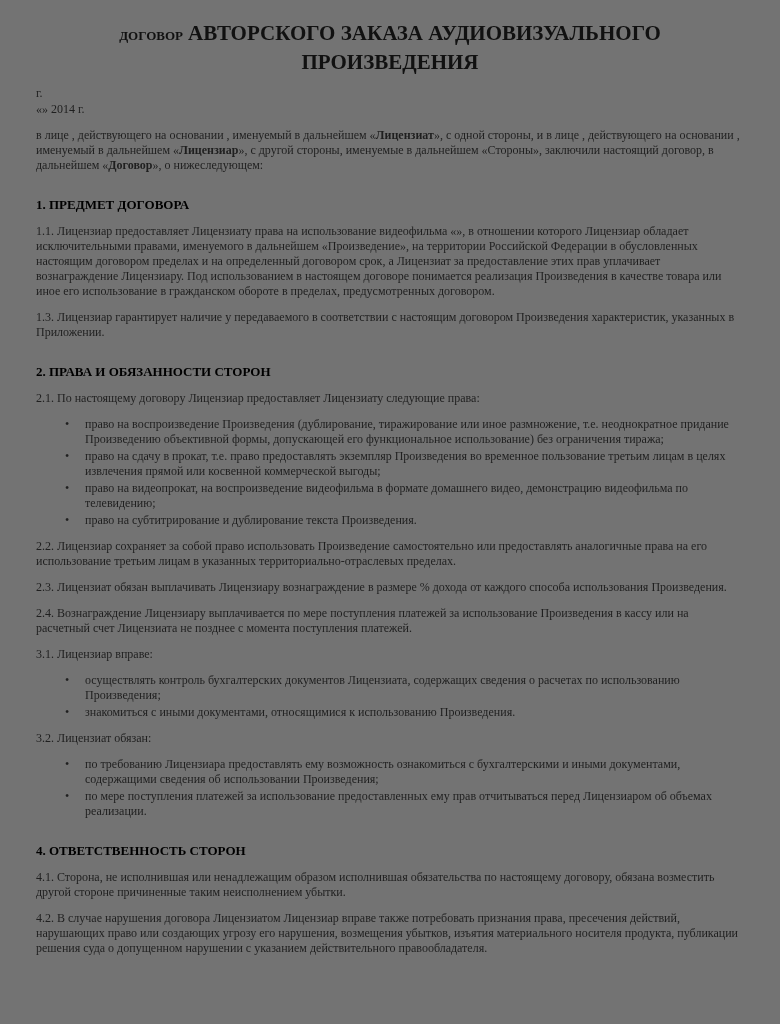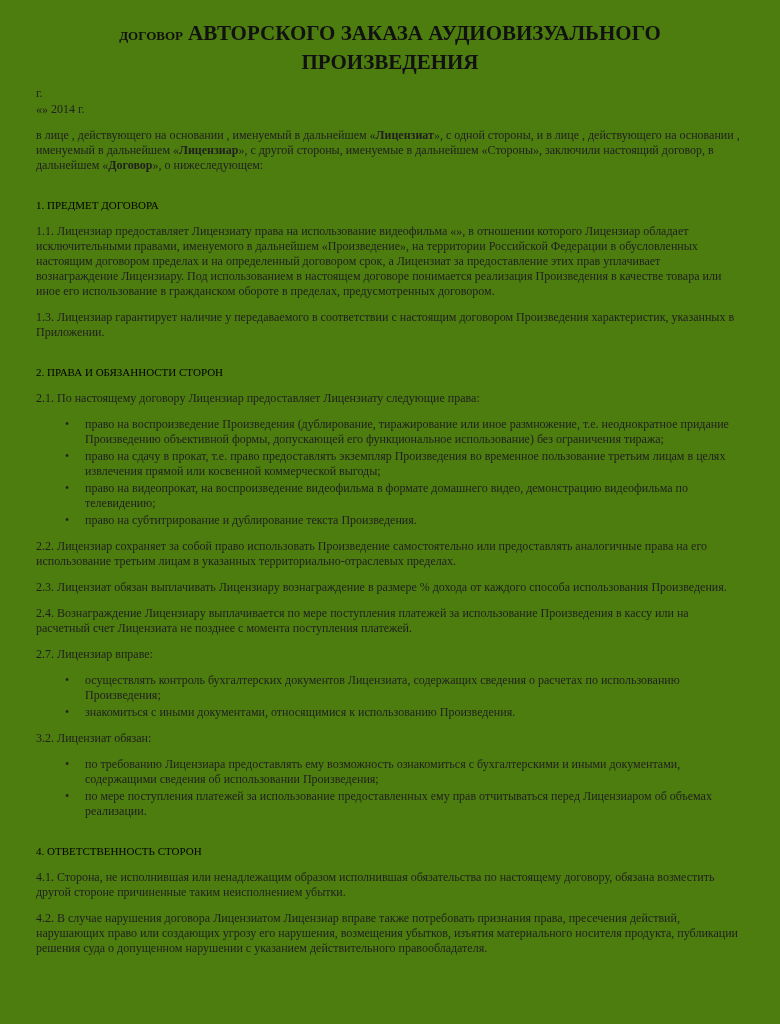--- a/index.html
+++ b/index.html
@@ -8,21 +8,21 @@
     width: 780px;
     height: 1024px;
     background: #ffffff;
     overflow: hidden;
   }
   .page {
     box-sizing: border-box;
     width: 780px;
     height: 1024px;
     padding: 6px 36px 0 36px;
-    background: #4d7c0f;
+    background: #737373;
     font-family: "Liberation Serif", "DejaVu Serif", serif;
     color: #1f1f1f;
     font-size: 12px;
     line-height: 15px;
   }
   h1.doc-title {
     margin: 14px auto 0 auto;
     max-width: 650px;
     text-align: center;
     font-weight: bold;
@@ -38,23 +38,23 @@
     margin: 0;
     line-height: 16px;
   }
   p.plain.first {
     margin-top: 10px;
   }
   p.para {
     margin: 11px 0 0 0;
   }
   h2.section-heading {
-    font-size: 11px;
+    font-size: 13px;
     line-height: 16px;
-    font-weight: normal;
+    font-weight: bold;
     color: #000000;
     margin: 24px 0 0 0;
   }
   ul.clauses {
     margin: 11px 0 0 0;
     padding: 0;
     list-style: none;
   }
   ul.clauses li {
     display: flex;
@@ -104,21 +104,21 @@
           <span class="li-text">право на видеопрокат, на воспроизведение видеофильма в формате домашнего видео, демонстрацию видеофильма по телевидению;</span>
         </li>
         <li>
           <span class="bullet">•</span>
           <span class="li-text">право на субтитрирование и дублирование текста Произведения.</span>
         </li>
       </ul>
       <p class="para">2.2. Лицензиар сохраняет за собой право использовать Произведение самостоятельно или предоставлять аналогичные права на его использование третьим лицам в указанных территориально-отраслевых пределах.</p>
       <p class="para">2.3. Лицензиат обязан выплачивать Лицензиару вознаграждение в размере % дохода от каждого способа использования Произведения.</p>
       <p class="para">2.4. Вознаграждение Лицензиару выплачивается по мере поступления платежей за использование Произведения в кассу или на расчетный счет Лицензиата не позднее с момента поступления платежей.</p>
-      <p class="para">2.7. Лицензиар вправе:</p>
+      <p class="para">3.1. Лицензиар вправе:</p>
       <ul class="clauses">
         <li>
           <span class="bullet">•</span>
           <span class="li-text">осуществлять контроль бухгалтерских документов Лицензиата, содержащих сведения о расчетах по использованию Произведения;</span>
         </li>
         <li>
           <span class="bullet">•</span>
           <span class="li-text">знакомиться с иными документами, относящимися к использованию Произведения.</span>
         </li>
       </ul>

